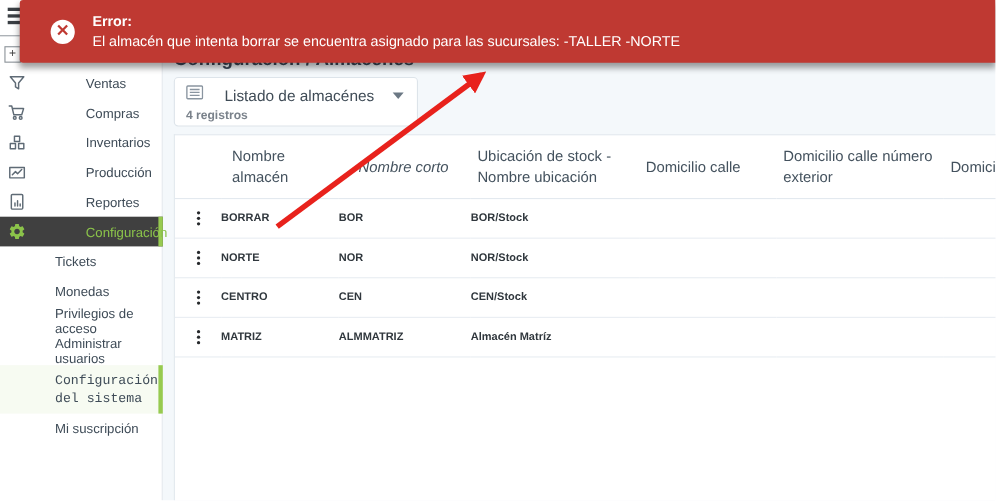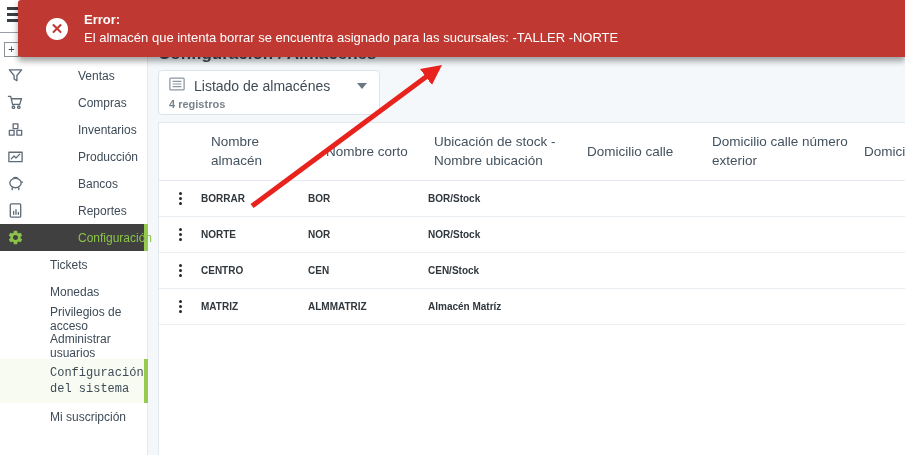--- a/index.html
+++ b/index.html
@@ -40,34 +40,34 @@
   .nav-icon svg{stroke:#5f6b76;fill:none;stroke-width:1.4;stroke-linecap:round;stroke-linejoin:round;}
   .nav-item.active-main .nav-icon svg{stroke:none;}
 
   
   .content{position:absolute;left:148px;top:0;width:757px;height:455px;background:var(--content_bg);}
   .page-title{position:absolute;left:10px;top:44px;font-size:17px;font-weight:bold;
     color:#3c4858;z-index:1;white-space:nowrap;}
   .view-card{position:absolute;left:10px;top:70px;width:222px;height:45px;background:#fff;
     border:1px solid #dde4ea;border-radius:4px;z-index:1;}
   .view-card .row1{display:flex;align-items:center;padding:6px 10px 0 10px;}
-  .view-card .vc-label{font-size:14px;color:#3f4b56;margin-left:9px;flex:1;}
+  .view-card .vc-label{font-size:14px;color:#3f4b56;margin-left:19px;flex:1;}
   .view-card .caret{width:0;height:0;border-left:5px solid transparent;border-right:5px solid transparent;
     border-top:6px solid #6b7884;margin-right:2px;}
   .view-card .records{font-size:11px;font-weight:bold;color:#7a828b;padding:3px 0 0 10px;}
 
   
   .table-card{position:absolute;left:10px;top:122px;width:900px;height:333px;background:#fff;
     border:1px solid #e2e8ee;border-bottom:none;}
   table{border-collapse:collapse;table-layout:fixed;width:899px;}
   col.c0{width:42px;}col.c1{width:107px;}col.c2{width:120px;}col.c3{width:153px;}
   col.c4{width:125px;}col.c5{width:152px;}col.c6{width:200px;}
   th{height:57px;font-weight:400;font-size:13.5px;color:var(--table_header_text);
     text-align:left;vertical-align:middle;border-bottom:1px solid #e3e9ef;padding:0 8px 0 6px;line-height:19px;}
-  th.h1{padding-left:10px;} th.h2{padding-left:18px;}
+  th.h1{padding-left:10px;} th.h2{padding-left:18px;font-style:italic;}
   td{height:36px;font-size:10px;font-weight:bold;color:var(--row_text);
     border-bottom:1px solid #e8edf2;padding:0;vertical-align:middle;}
   .kebab{display:flex;flex-direction:column;align-items:center;gap:2px;cursor:pointer;}
   .kebab i{width:3px;height:3px;border-radius:50%;background:#26292c;}
 
   
   .annot{position:absolute;left:0;top:0;z-index:40;pointer-events:none;}
 </style>
 </head>
 <body>
@@ -111,29 +111,20 @@
       <span>Inventarios</span>
     </div>
     <div class="nav-item">
       <span class="nav-icon">
         <svg width="17" height="17" viewBox="0 0 18 18">
             <rect x="2" y="4.5" width="14" height="10"></rect>
             <path d="M4.5 11.5l3-3 2 2 4-4"></path>
           </svg>
         </span>
       <span>Producción</span>
-    </div>
-    <div class="nav-item">
-      <span class="nav-icon">
-        <svg width="17" height="17" viewBox="0 0 18 18">
-            <ellipse cx="9" cy="8.5" rx="6" ry="5"></ellipse>
-            <path d="M5.5 13.5v2M12.5 13.5v2M15 7.5h1.5M6.5 3.5c1.5-1 3.5-1 5 0"></path>
-          </svg>
-        </span>
-      <span>Bancos</span>
     </div>
     <div class="nav-item">
       <span class="nav-icon">
         <svg width="17" height="17" viewBox="0 0 18 18">
             <rect x="3.5" y="2" width="11" height="14" rx="1"></rect>
             <path d="M7 13v-3M9.5 13v-5M12 13v-2"></path>
           </svg>
         </span>
       <span>Reportes</span>
     </div>

